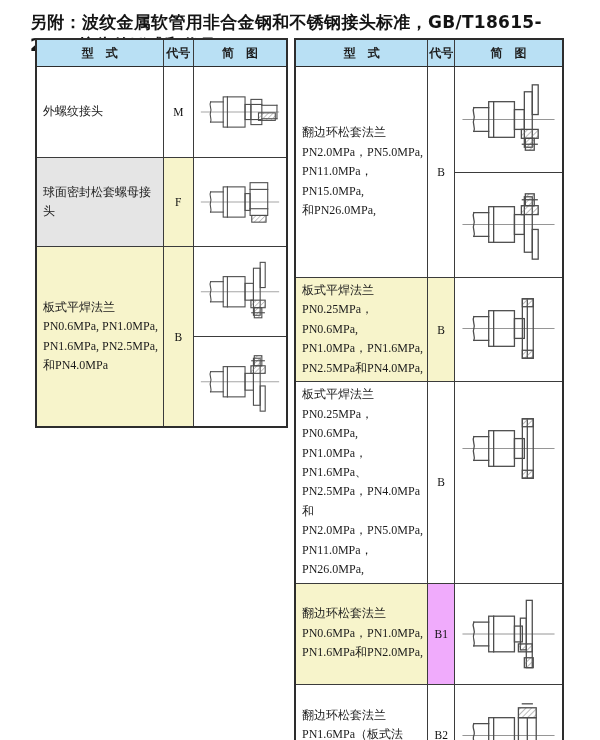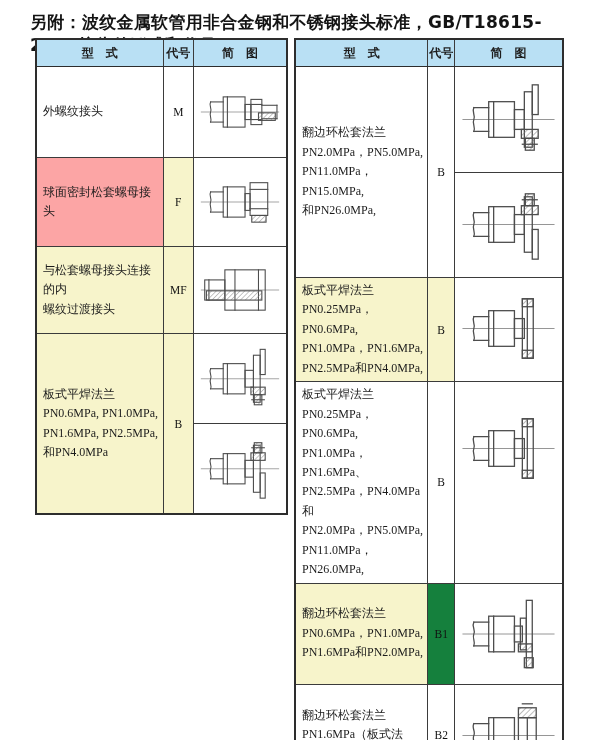--- a/index.html
+++ b/index.html
@@ -87,60 +87,38 @@
                     <line x1="76" y1="48" x2="94" y2="48"></line>
                     <line x1="94" y1="32" x2="94" y2="48"></line>
                     <rect x="72" y="41" width="20" height="9" fill="url(#hatch)"></rect>
                   </g>
                 </svg>
               </div>
             </div>
           </td>
       </tr>
       <tr style="height:89px">
-        <td class="type" style="background: #fca5a5;">球面密封松套螺母接头</td>
+        <td class="type" style="background: #e5e5e5;">球面密封松套螺母接头</td>
         <td class="code" style="background: rgb(247, 244, 203);">F</td>
         <td class="diag">
             <div class="diag-stack" style="height: 88px;">
               <div class="diag-sub">
                 <svg width="84" height="80" viewBox="0 0 100 80" preserveAspectRatio="xMidYMid meet">
                   <g fill="none" stroke="#4d4d4d" stroke-width="1.3" stroke-linecap="square">
                     <line x1="4" y1="40" x2="96" y2="40" stroke-width="0.6"></line>
                     <path d="M15 28 c-2.5 4 2 8 0 12 c-2 4 2 8 0 12"></path>
                     <line x1="15" y1="28" x2="30" y2="28"></line>
                     <line x1="15" y1="52" x2="30" y2="52"></line>
                     <rect x="30" y="22" width="26" height="36"></rect>
                     <line x1="35" y1="22" x2="35" y2="58"></line>
                     <rect x="56" y="30" width="6" height="20"></rect>
                     <rect x="62" y="17" width="21" height="39"></rect>
                     <line x1="62" y1="25" x2="83" y2="25"></line>
                     <line x1="62" y1="48" x2="83" y2="48"></line>
                     <rect x="64" y="56" width="17" height="8" fill="url(#hatch)"></rect>
-                  </g>
-                </svg>
-              </div>
-            </div>
-          </td>
-      </tr>
-      <tr style="height:87px">
-        <td class="type" style="background: rgb(247, 244, 203);">与松套螺母接头连接的内
-螺纹过渡接头</td>
-        <td class="code" style="background: rgb(247, 244, 203);">MF</td>
-        <td class="diag">
-            <div class="diag-stack" style="height: 86px;">
-              <div class="diag-sub">
-                <svg width="84" height="78" viewBox="0 0 100 80" preserveAspectRatio="xMidYMid meet">
-                  <g fill="none" stroke="#4d4d4d" stroke-width="1.3" stroke-linecap="square">
-                    <line x1="4" y1="40" x2="96" y2="40" stroke-width="0.6"></line>
-                    <rect x="8" y="28" width="24" height="24"></rect>
-                    <line x1="13" y1="28" x2="13" y2="52"></line>
-                    <rect x="32" y="16" width="48" height="48"></rect>
-                    <line x1="44" y1="16" x2="44" y2="64"></line>
-                    <line x1="72" y1="16" x2="72" y2="64"></line>
-                    <rect x="10" y="41" width="66" height="11" fill="url(#hatch)"></rect>
                   </g>
                 </svg>
               </div>
             </div>
           </td>
       </tr>
       <tr style="height:180px">
         <td class="type" style="background: rgb(247, 244, 203);">板式平焊法兰
 PN0.6MPa, PN1.0MPa,
 PN1.6MPa, PN2.5MPa,
@@ -306,21 +284,21 @@
                   </g>
                 </svg>
               </div>
             </div>
           </td>
       </tr>
       <tr style="height:101px">
         <td class="type" style="background: rgb(247, 244, 203);">翻边环松套法兰
 PN0.6MPa，PN1.0MPa,
 PN1.6MPa和PN2.0MPa,</td>
-        <td class="code" style="background: #15803d;">B1</td>
+        <td class="code" style="background: #f0abfc;">B1</td>
         <td class="diag">
             <div class="diag-stack" style="height: 100px;">
               <div class="diag-sub">
                 <svg width="99" height="92" viewBox="0 0 100 80" preserveAspectRatio="xMidYMid meet">
                   <g fill="none" stroke="#4d4d4d" stroke-width="1.3" stroke-linecap="square">
                     <line x1="4" y1="40" x2="96" y2="40" stroke-width="0.6"></line>
                     <path d="M15 28 c-2.5 4 2 8 0 12 c-2 4 2 8 0 12"></path>
                     <line x1="15" y1="28" x2="30" y2="28"></line>
                     <line x1="15" y1="52" x2="30" y2="52"></line>
                     <rect x="30" y="22" width="26" height="36"></rect>

